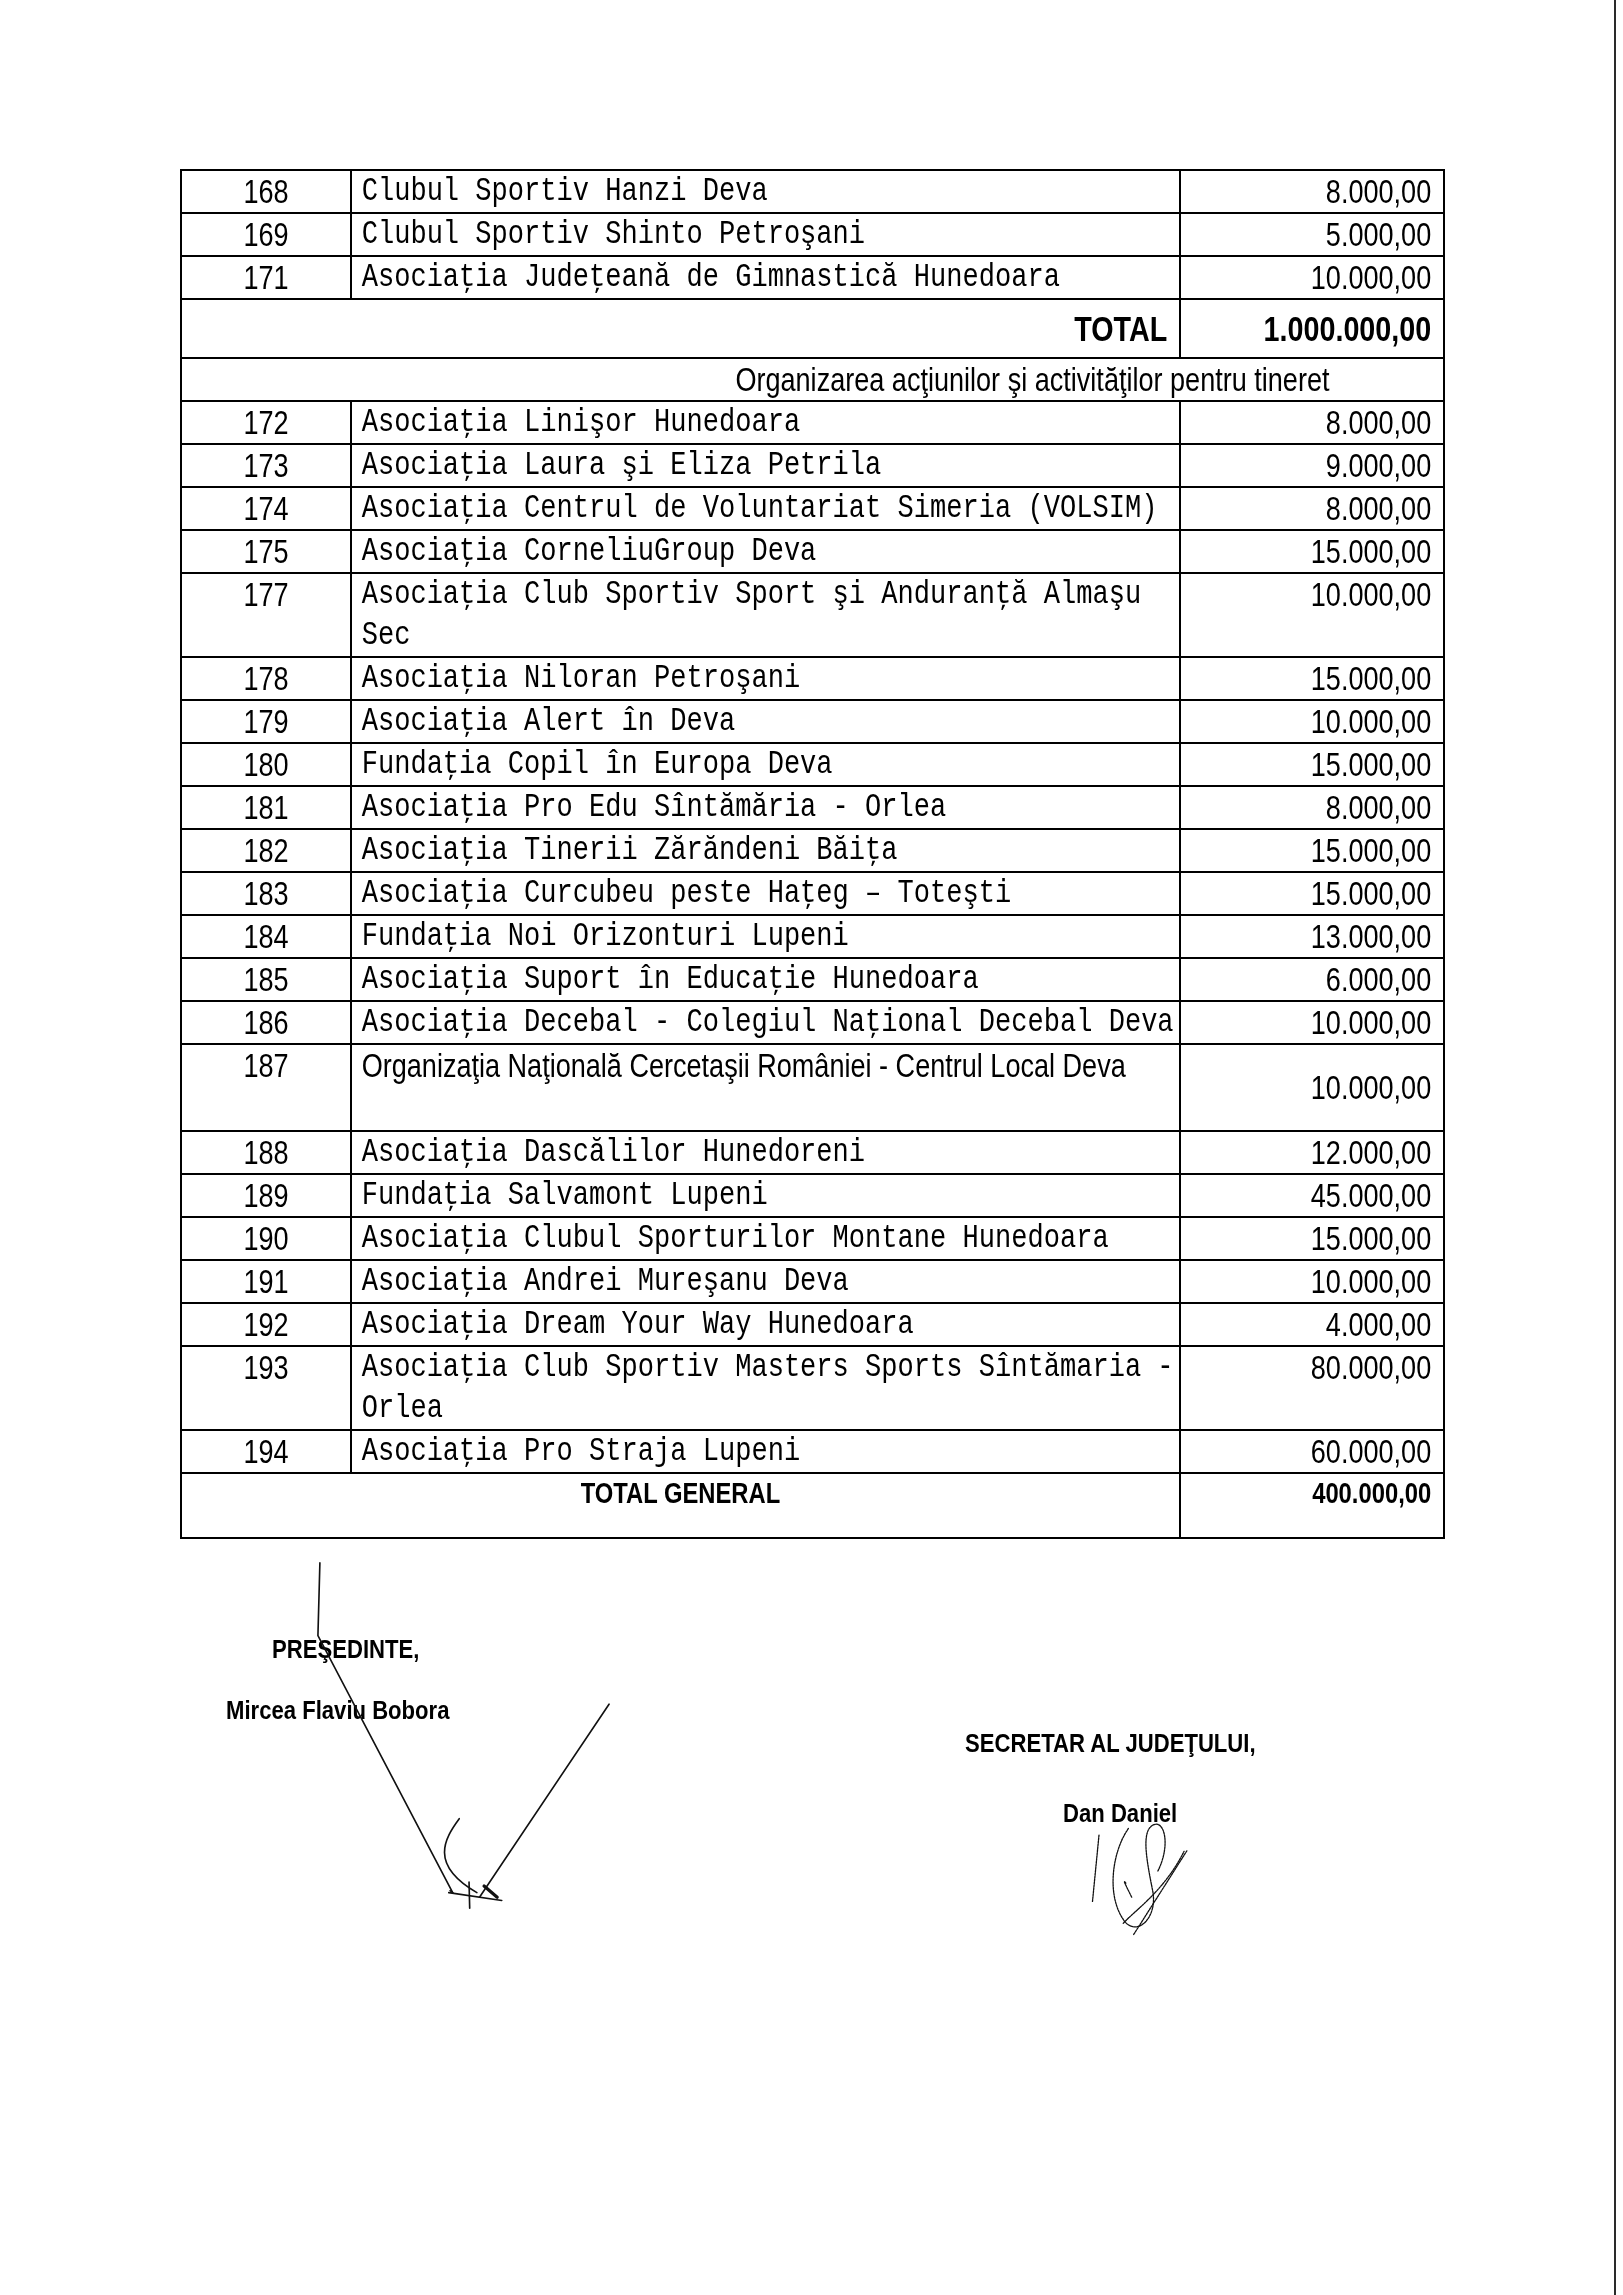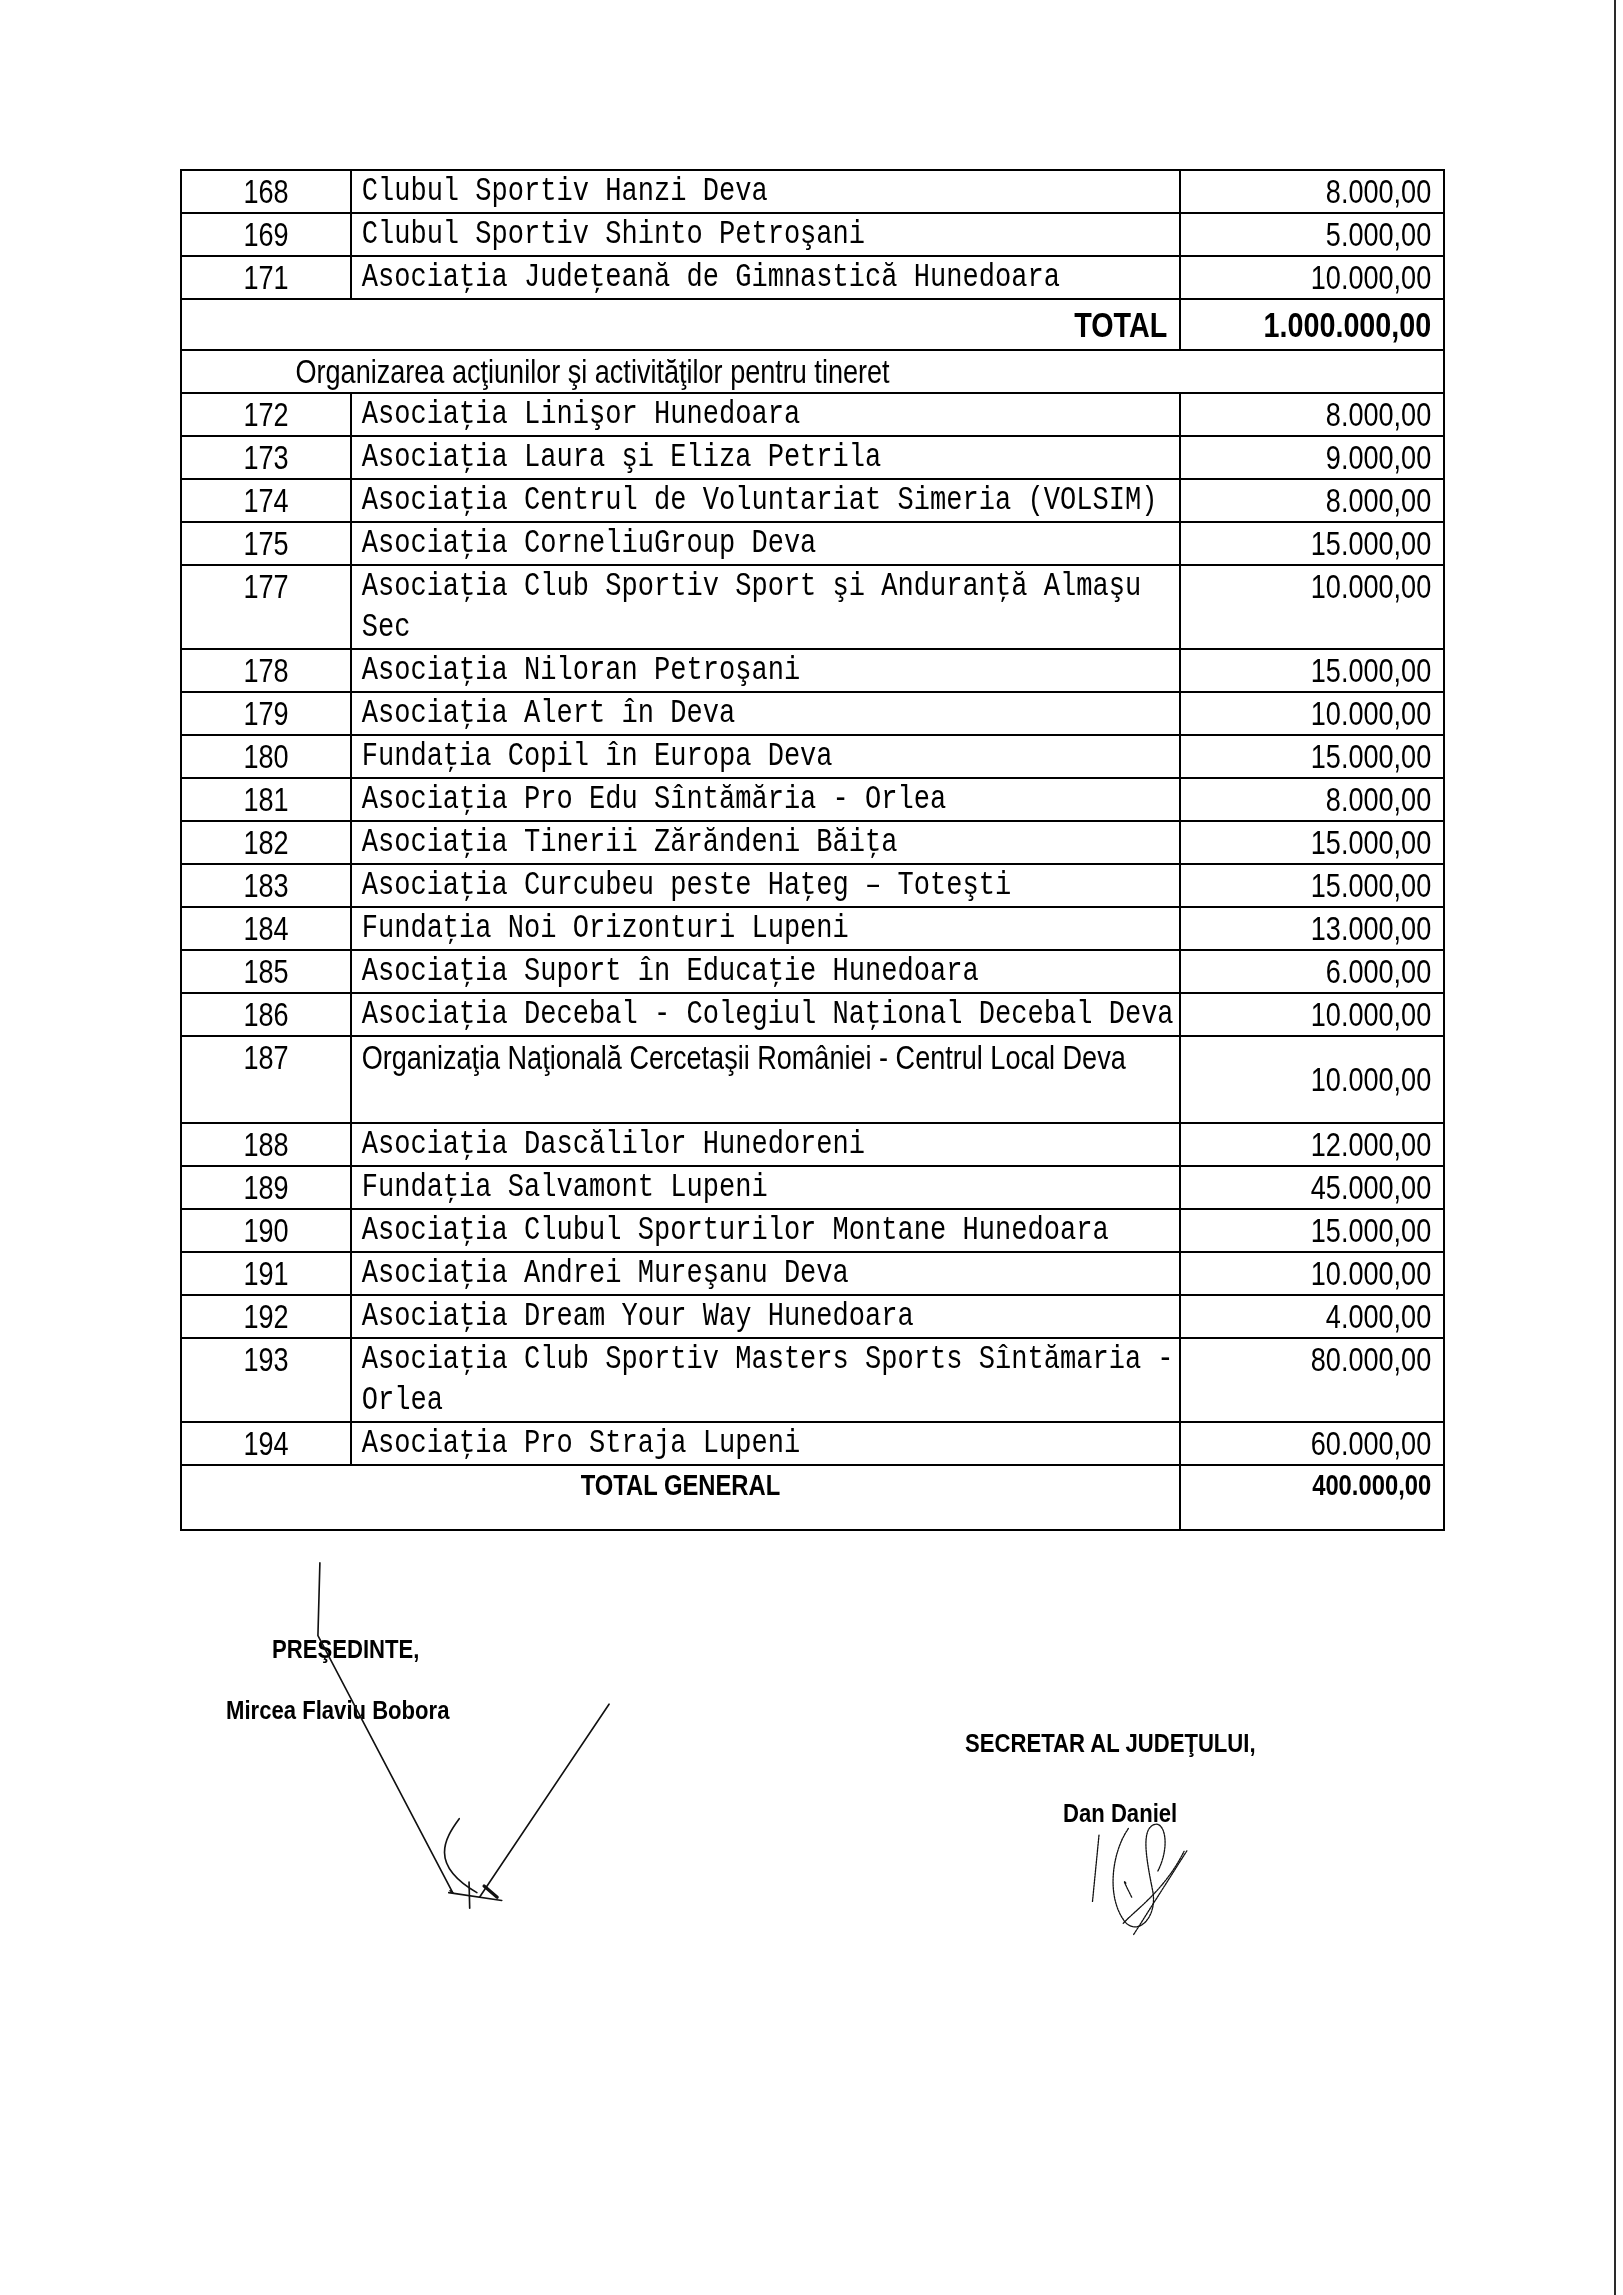--- a/index.html
+++ b/index.html
@@ -12,27 +12,27 @@
   .num { text-align:center; }
   .num .cell-inner { transform:scaleX(0.82); transform-origin:center top; }
   .name .cell-inner { padding-left:11.8px; transform:scaleX(0.82); width:122%; }
   .amt { text-align:right; }
   .amt .cell-inner { transform:scaleX(0.82); transform-origin:right top; padding-right:14.4px; }
   tr.r { height:43px; }
   tr.r td.name { white-space:normal;font-family:Liberation Mono, monospace; }
   tr.tall { height:87px;margin-left:28px; }
   tr.tall .amt { vertical-align:middle; }
   tr.tall .name .cell-inner { white-space:normal; width:120%; line-height:42px; }
-  tr.total { height:51px;padding-left:45px; }
+  tr.total { height:59px;padding-left:45px; }
   tr.total td { vertical-align:middle; }
   .total-label { text-align:right; }
   .total-label .cell-inner { font-weight:bold; font-size:35px; transform:scaleX(0.82); transform-origin:right center; padding-right:14.4px; }
   .total-amt .cell-inner { font-weight:bold; font-size:35px; }
   tr.section { height:43px; }
-  .section-cell { text-align:left; }
+  .section-cell { text-align:right; }
   .section-cell .cell-inner { transform:scaleX(0.82); transform-origin:center top; }
   tr.grand { height:65px;padding-left:32px; }
   .grand-label { text-align:center; }
   .grand-label .cell-inner { font-weight:bold; font-size:29px; line-height:38px; transform:scaleX(0.82); transform-origin:center top; }
   .grand-amt .cell-inner { font-weight:bold; font-size:29px; line-height:38px; }
   .sig-text { position:absolute; font-weight:bold; font-size:26px; white-space:nowrap; transform:scaleX(0.85); transform-origin:left top; }
   svg.sig { position:absolute; overflow:visible; }
 </style>
 </head>
 <body>

